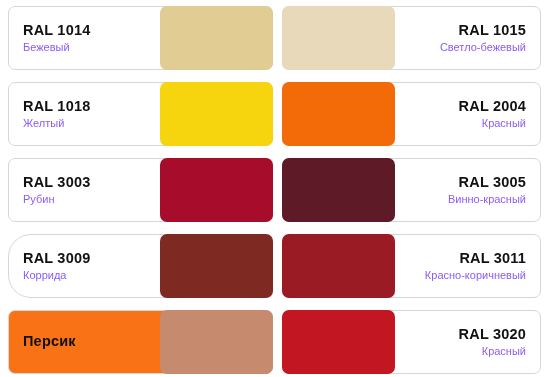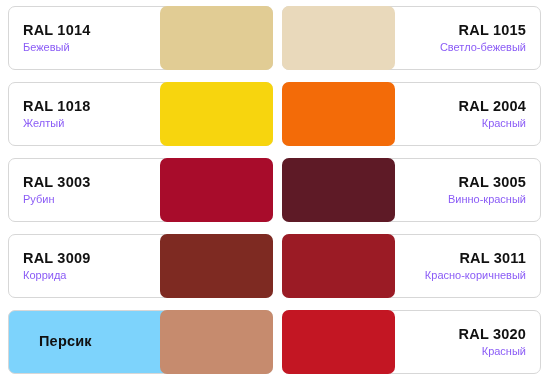--- a/index.html
+++ b/index.html
@@ -161,38 +161,38 @@
     <div class="card right" style="background: rgb(255, 255, 255); border-color: rgb(215, 215, 215); gap: 29px;">
       <div class="swatch" style="background: rgb(94, 26, 38);"></div>
       <div class="labels">
         <div class="code">RAL 3005</div>
         <div class="name">Винно-красный</div>
       </div>
     </div>
   </div>
 
   <div class="row">
-    <div class="card left" style="background: rgb(255, 255, 255); border-color: rgb(215, 215, 215);">
+    <div class="card left" style="background: rgb(255, 255, 255); border-color: rgb(215, 215, 215); border-radius: 23px;">
       <div class="labels">
         <div class="code">RAL 3009</div>
         <div class="name">Коррида</div>
       </div>
       <div class="swatch" style="background: rgb(126, 42, 34);"></div>
     </div>
     <div class="card right" style="background: rgb(255, 255, 255); border-color: rgb(215, 215, 215);">
       <div class="swatch" style="background: rgb(155, 27, 37);"></div>
       <div class="labels">
         <div class="code">RAL 3011</div>
         <div class="name">Красно-коричневый</div>
       </div>
     </div>
   </div>
 
   <div class="row">
-    <div class="card left" style="background: #7dd3fc; border-color: rgb(215, 215, 215); padding-left: 16px;">
+    <div class="card left" style="background: #f97316; border-color: rgb(215, 215, 215);">
       <div class="labels single">
         <div class="code">Персик</div>
 
       </div>
       <div class="swatch" style="background: rgb(198, 139, 110);"></div>
     </div>
     <div class="card right" style="background: rgb(255, 255, 255); border-color: rgb(215, 215, 215);">
       <div class="swatch" style="background: rgb(195, 22, 35);"></div>
       <div class="labels">
         <div class="code">RAL 3020</div>

